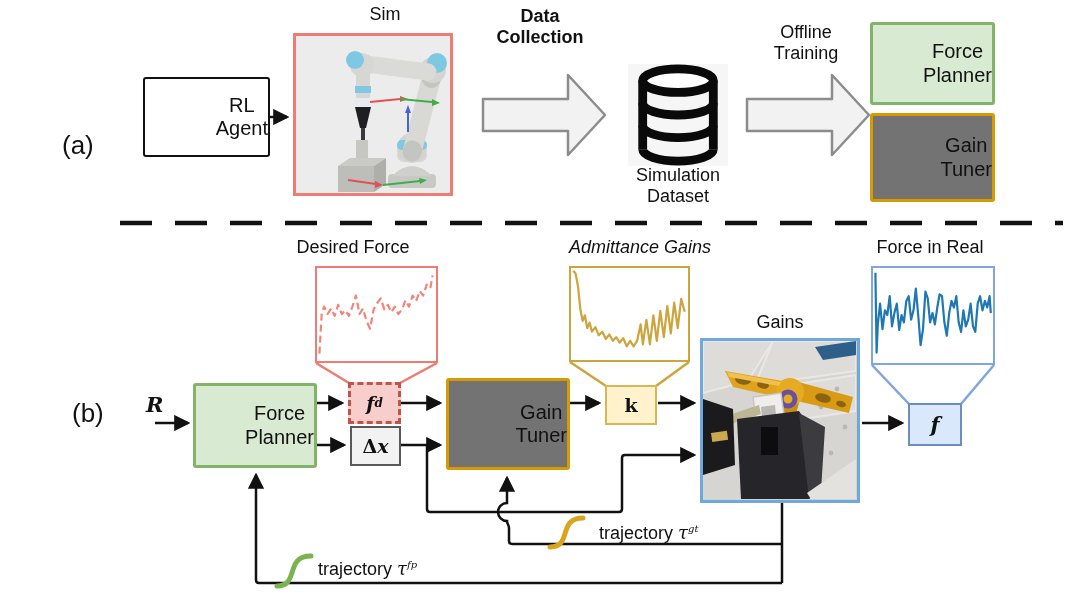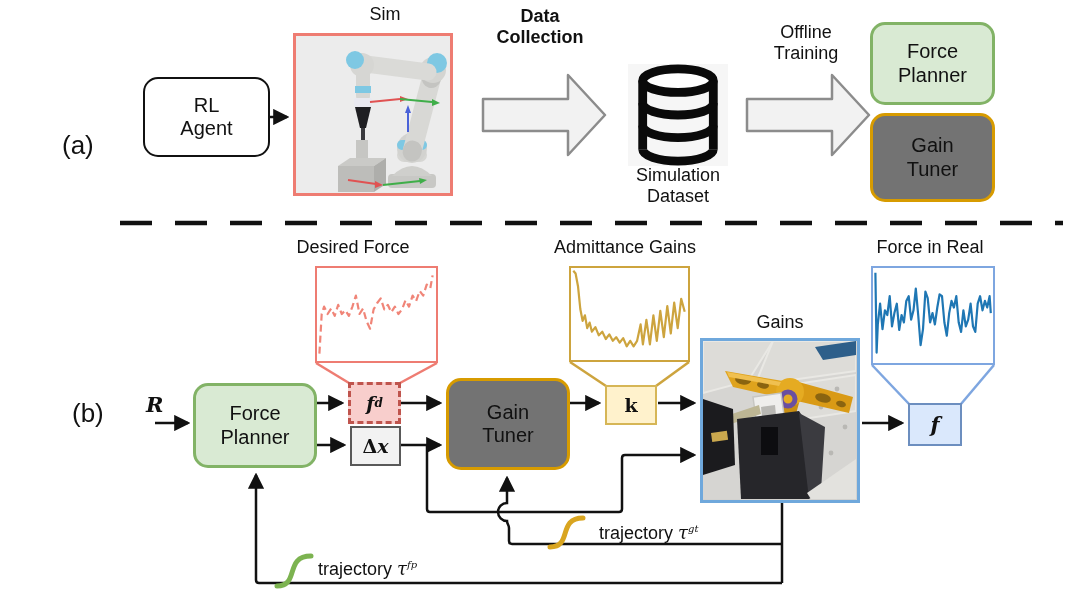--- a/index.html
+++ b/index.html
@@ -7,21 +7,21 @@
     position:relative;width:1072px;height:605px;background:#ffffff;
     font-family:"Liberation Sans", sans-serif;color:#111;overflow:hidden;
   }
   .abs{position:absolute;}
   .multi{white-space:pre-line;text-align:center;line-height:1.16;}
   .boxlabel{font-size:20px;}
   .caption{font-size:18px;}
   .ctr{display:flex;align-items:center;justify-content:center;}
   .cx{transform:translateX(-50%);}
   
-  .node{box-sizing:border-box;border-radius:15px;}
+  .node{box-sizing:border-box;border-radius:3px;justify-content:flex-end;}
   .rl{background:#ffffff;border:2.6px solid #111;}
   .greenbox{background:#d9ead3;border:3px solid #82b366;}
   .orangebox{background:#737373;border:3.2px solid #d79b00;}
   .plot{box-sizing:border-box;background:#ffffff;}
   .df-plot{border:2.5px solid #ee7c72;}
   .ag-plot{border:2.5px solid #cda43e;}
   .fr-plot{border:2.5px solid #7ea6e0;}
   .smallbox{box-sizing:border-box;display:flex;align-items:center;justify-content:center;}
   .fdbox{background:#f8cecc;border:3px dashed #bf544d;}
   .dxbox{background:#f2f2f2;border:2.6px solid #595959;}
@@ -184,21 +184,21 @@
     <div class="multi boxlabel">Force
 Planner</div>
   </div>
 
   <div class="abs node orangebox ctr" style="left:446px;top:378px;width:124px;height:92px;">
     <div class="multi boxlabel">Gain
 Tuner</div>
   </div>
 
   <div class="abs caption cx" style="left:353px;top:237px;white-space:nowrap;">Desired Force</div>
-  <div class="abs caption cx" style="left:625px;top:237px;white-space:nowrap;">Admittance Gains</div>
+  <div class="abs caption cx" style="left:640px;top:237px;white-space:nowrap;font-style:italic;">Admittance Gains</div>
   <div class="abs caption cx" style="left:930px;top:237px;white-space:nowrap;">Force in Real</div>
 
   <div class="abs plot df-plot" style="left:315px;top:266px;width:123px;height:97px;">
     <svg class="spark" width="118" height="92" viewBox="0 0 118 92">
         <polyline points="2.4,85.6 4.7,46.0 7.1,38.6 10.6,46.0 14.2,40.5 17.7,47.8 21.2,36.8 24.8,46.0 28.3,42.3 31.9,47.8 35.4,38.6 38.9,27.6 42.5,46.0 46.0,40.5 49.6,53.4 53.1,60.7 56.6,41.4 60.2,35.0 63.7,30.4 67.3,41.4 70.8,36.8 74.3,44.2 77.9,38.6 81.4,46.0 85.0,41.4 88.5,32.2 92.0,38.6 95.6,27.6 99.1,33.1 102.7,23.0 106.2,27.6 109.7,16.6 113.3,20.2 115.6,7.4" fill="none" stroke="#f08578" stroke-width="2.2" stroke-linejoin="round" stroke-dasharray="7 4"></polyline>
       </svg>
   </div>
   <div class="abs plot ag-plot" style="left:569px;top:266px;width:121px;height:96px;">
     <svg class="spark" width="116" height="91" viewBox="0 0 116 91">
         <polyline points="2.3,2.7 4.6,5.5 7.0,18.2 9.3,41.0 11.6,52.8 13.9,47.3 16.2,60.1 18.6,54.6 20.9,63.7 24.4,59.1 27.8,67.3 31.3,63.7 34.8,71.0 38.3,66.4 41.8,72.8 45.2,69.2 48.7,74.6 52.2,70.1 55.7,78.3 59.2,72.8 62.6,78.3 66.1,72.8 69.6,56.4 71.9,76.4 75.4,51.9 78.9,76.4 82.4,47.3 85.8,72.8 89.3,42.8 92.8,69.2 96.3,38.2 99.8,65.5 103.2,34.6 106.7,60.1 110.2,30.9 113.7,43.7" fill="none" stroke="#cda43e" stroke-width="2.2" stroke-linejoin="round"></polyline>

